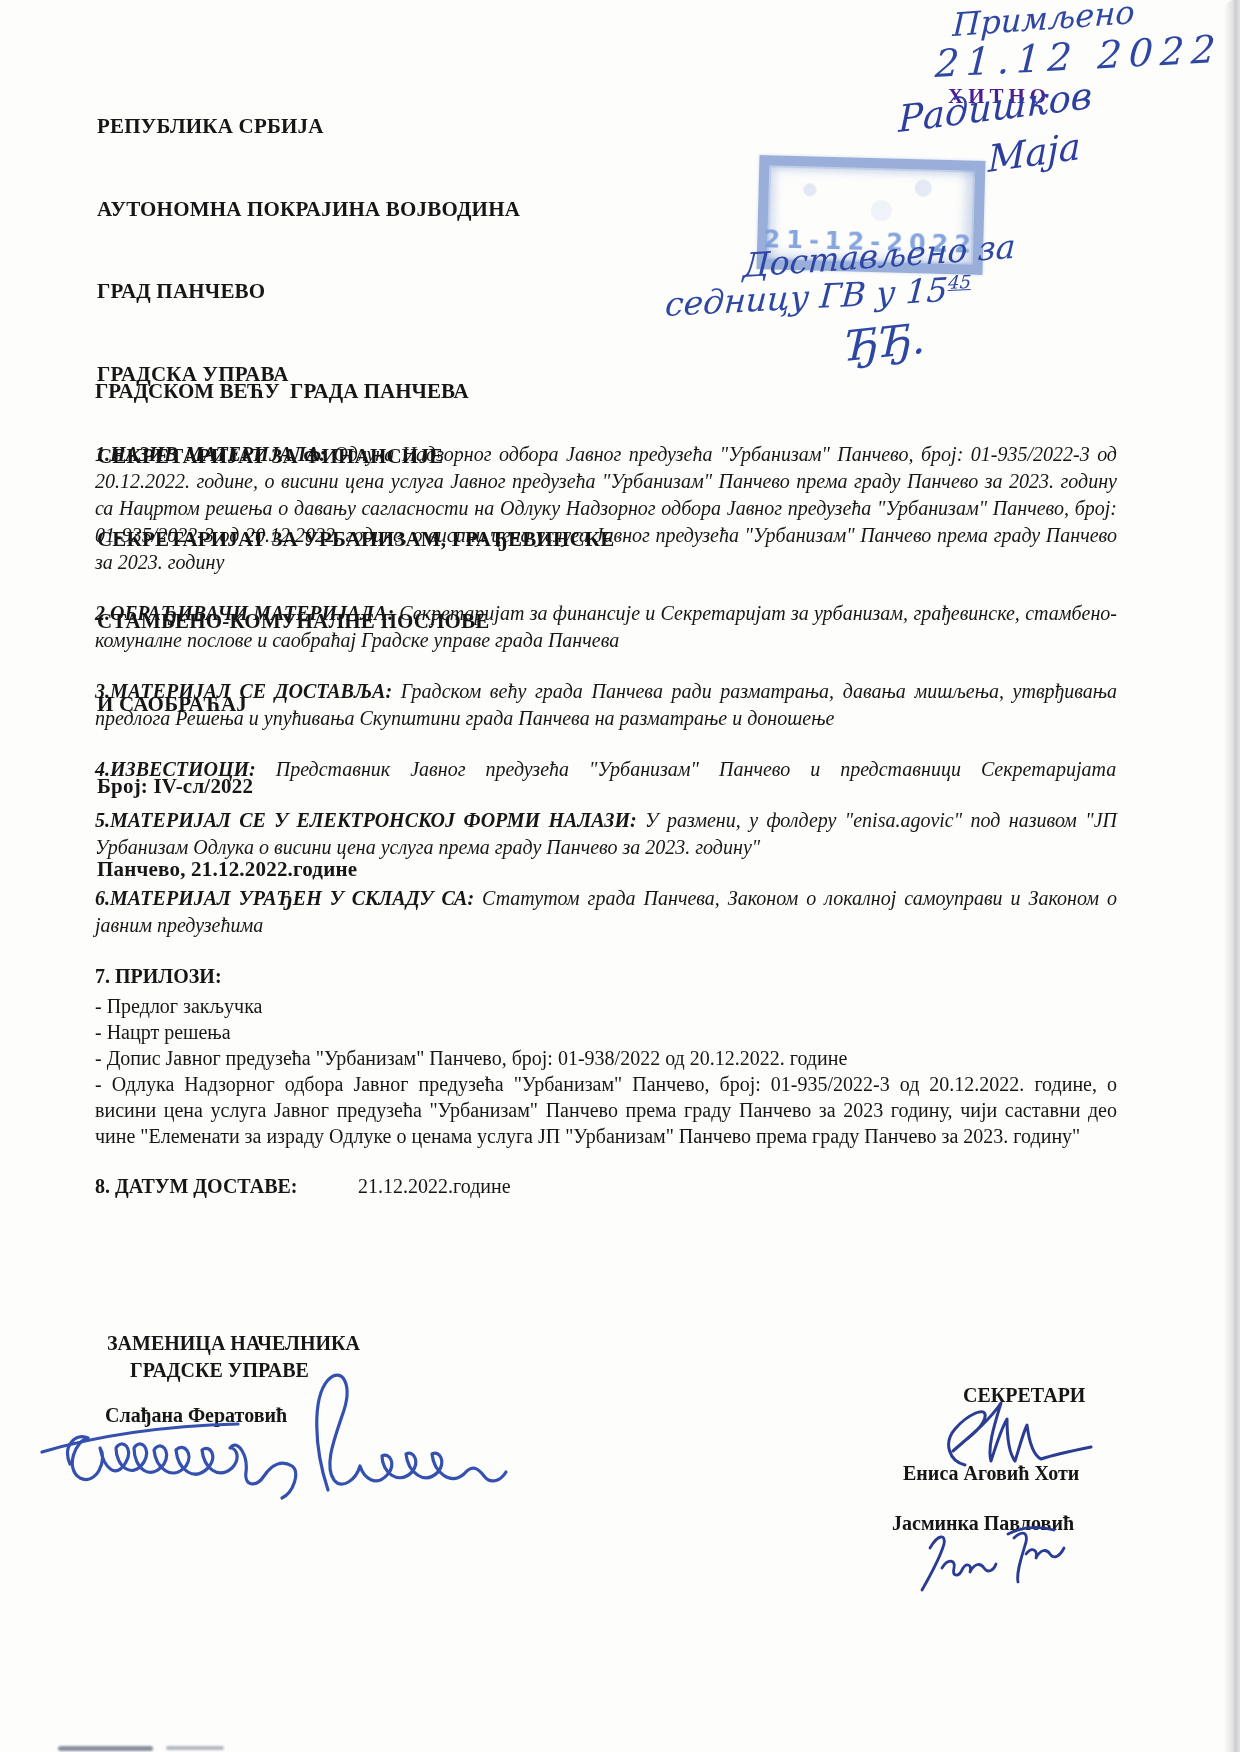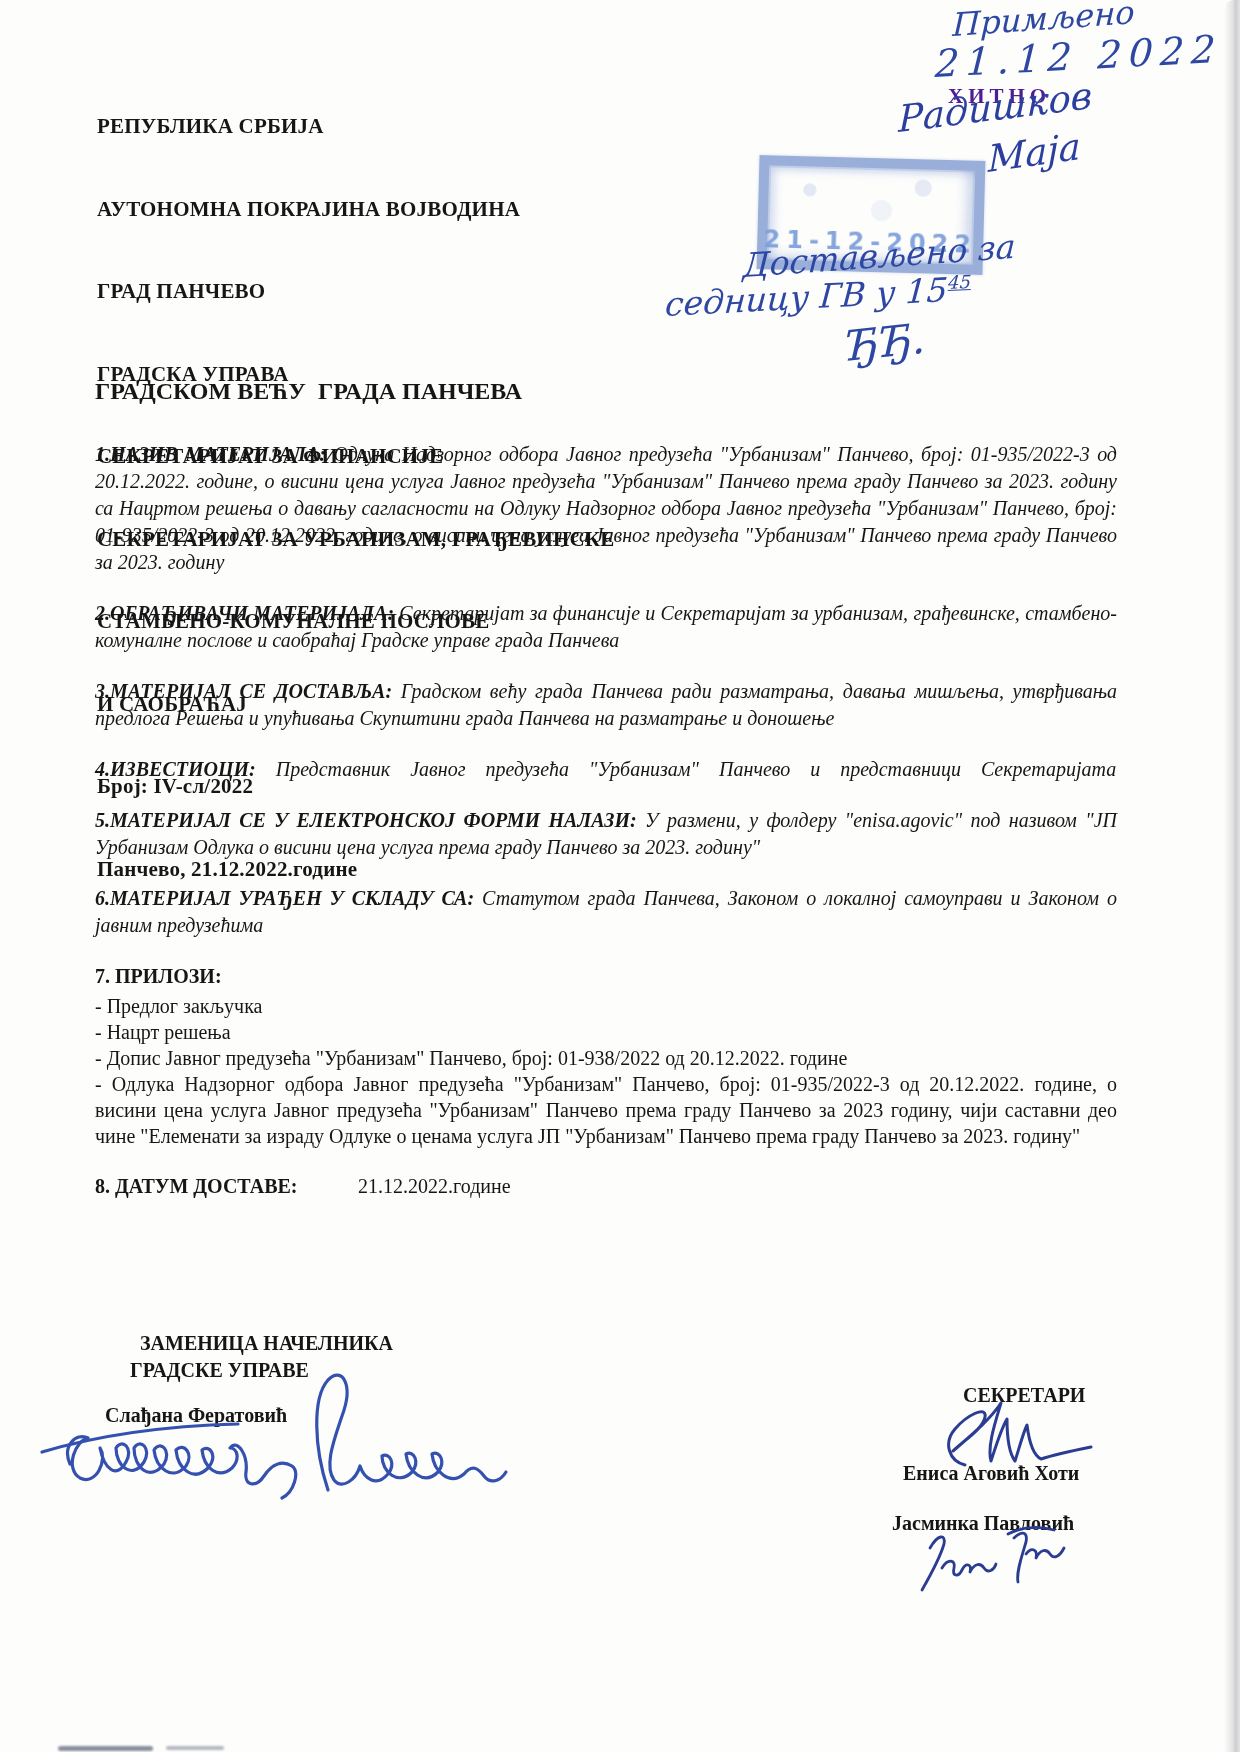--- a/index.html
+++ b/index.html
@@ -59,32 +59,32 @@
   }
   .hw-delivered1{left:742px;top:246px;font-size:33px;transform:rotate(-4deg) skewX(-7deg);}
   .hw-delivered2{left:664px;top:285px;font-size:33px;transform:rotate(-3deg) skewX(-7deg);}
   .hw-delivered2 .sup{font-size:.55em;vertical-align:super;text-decoration:underline;}
   .hw-initials{left:845px;top:322px;font-size:42px;transform:rotate(-6deg) skewX(-8deg);}
   
   .doc-body{
     position:absolute;left:95px;top:378px;width:1022px;
     font-size:20px;line-height:27px;
   }
-  .recipient{font-weight:bold;font-size:24px;margin:0 0 36px 0;white-space:pre-wrap;}
+  .recipient{font-weight:bold;font-size:21px;margin:0 0 36px 0;white-space:pre-wrap;}
   .para{text-align:justify;margin:0 0 24px 0;font-style:italic;}
   .para.wide{word-spacing:15px;}
   .lead{font-weight:bold;}
   .attachments{margin:0 0 24px 0;}
   .attach-heading{font-weight:bold;line-height:27px;margin-bottom:3px;}
   .attach-item{line-height:26px;text-align:justify;}
   .date-line{margin:0;}
   .date-label{font-weight:bold;display:inline-block;width:263px;}
   
   .abs{position:absolute;font-size:20px;font-weight:bold;white-space:nowrap;}
-  .f-deputy1{left:107px;top:1332px;margin-left:33px;}
+  .f-deputy1{left:107px;top:1332px;}
   .f-deputy2{left:130px;top:1359px;}
   .f-deputy-name{left:105px;top:1404px;}
   .f-sec-title{left:963px;top:1384px;}
   .f-sec-name1{left:903px;top:1462px;}
   .f-sec-name2{left:892px;top:1512px;}
   .sig-svg{position:absolute;}
   .sig-svg path{fill:none;stroke-linecap:round;stroke-linejoin:round;}
   
   .scan-edge{
     position:absolute;top:0;right:0;width:16px;height:1752px;

